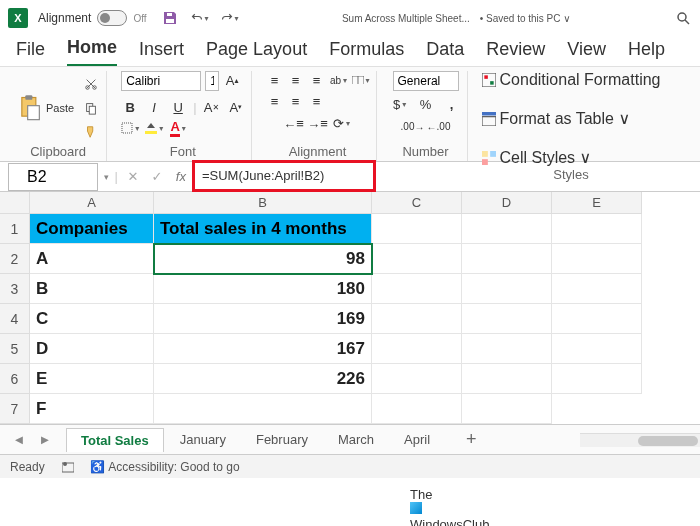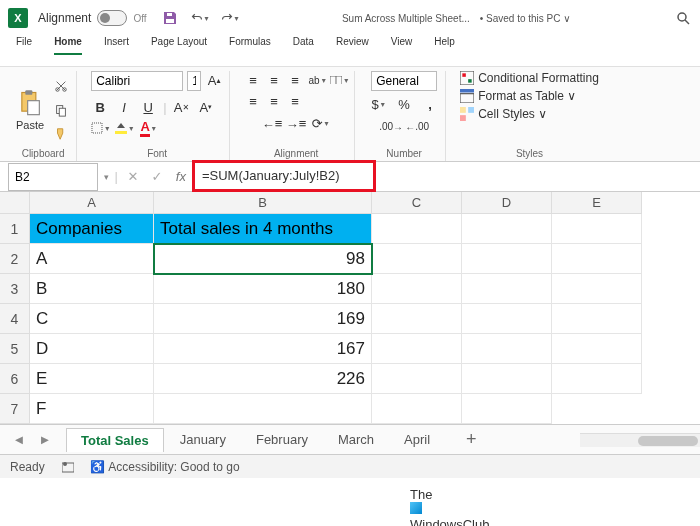--- a/index.html
+++ b/index.html
@@ -5,48 +5,48 @@
 * { margin:0; padding:0; box-sizing:border-box; font-family:"Segoe UI",Arial,sans-serif; }
 body { background:#fff; width:700px; height:526px; overflow:hidden; font-size:13px; color:#333; }
 .titlebar { height:36px; display:flex; align-items:center; padding:0 8px; background:#fff; }
 .x-icon { width:20px; height:20px; background:#107c41; color:#fff; display:flex; align-items:center; justify-content:center; font-weight:bold; font-size:11px; border-radius:2px; }
 .autosave { display:flex; align-items:center; margin-left:10px; font-size:12px; gap:6px; }
 .toggle { width:30px; height:16px; border:1px solid #888; border-radius:8px; position:relative; background:#f3f3f3; }
 .toggle::after { content:""; position:absolute; width:10px; height:10px; background:#888; border-radius:50%; top:2px; left:2px; }
 .qat { display:flex; gap:12px; margin-left:14px; color:#555; }
 .qat svg { width:16px; height:16px; }
 .doc-title { margin-left:auto; margin-right:auto; font-size:10px; color:#555; display:flex; gap:10px; }
-.menu { height:30px; display:flex; align-items:flex-start; padding:0 16px; gap:22px; font-size:10px; }
+.menu { height:30px; display:flex; align-items:flex-end; padding:0 16px; gap:22px; font-size:18px; }
 .menu-item { padding-bottom:6px; cursor:pointer; }
 .menu-item.active { font-weight:600; border-bottom:2px solid #107c41; }
 .ribbon { height:96px; background:#fafafa; border-top:1px solid #e0e0e0; border-bottom:1px solid #ccc; display:flex; padding:4px 10px 0; gap:8px; }
 .group { display:flex; flex-direction:column; align-items:center; padding:0 6px; border-right:1px solid #e0e0e0; }
 .group:last-child { border-right:none; }
 .group-body { flex:1; display:flex; align-items:center; gap:4px; }
-.group-label { font-size:10px; color:#666; padding-bottom:2px;text-align:right; }
-.clip-col { display:flex; flex-direction:column; align-items:center; gap:2px; }
+.group-label { font-size:13px; color:#666; padding-bottom:2px;text-align:right; }
+.clip-col { display:flex; align-items:center; gap:2px; }
 .paste-icon { width:28px; height:28px; }
 .mini-icons { display:flex; flex-direction:column; gap:6px; margin-left:4px; }
 .font-row1 { display:flex; gap:4px; margin-bottom:4px; }
 .font-row2, .font-row3 { display:flex; gap:6px; align-items:center; }
 .sel { border:1px solid #bbb; background:#fff; font-size:12px; padding:1px 4px; height:20px; }
 .btn-icon { width:18px; height:18px; display:flex; align-items:center; justify-content:center; cursor:pointer; }
 .align-grid { display:grid; grid-template-columns:repeat(3,18px); gap:3px; }
 .num-col { display:flex; flex-direction:column; gap:4px; }
-.styles-col { display:flex; flex-direction:column; gap:4px; font-size:12px; align-items:start; }
+.styles-col { display:flex; flex-direction:column; gap:20px; font-size:16px; align-items:start; }
 .styles-col div { display:flex; align-items:center; gap:4px; cursor:pointer; }
 .formula-bar { height:30px; display:flex; align-items:center; border-bottom:1px solid #ccc; padding:0 8px; gap:6px; }
-.name-box { border:1px solid #bbb; width:90px; height:28px; font-size:12px; padding:2px 6px; background:#fff; }
+.name-box { border:1px solid #bbb; width:90px; height:28px; font-size:16px; padding:2px 18px; background:#fff; }
 .fx-row { display:flex; align-items:center; gap:6px; color:#777; }
 .formula-input { flex:1; height:22px; font-size:13px; padding:2px 6px; position:relative; }
 .formula-highlight { position:absolute; border:3px solid #e81123; left:-4px; top:-6px; height:32px; width:184px; pointer-events:none; }
 .grid { display:grid; grid-template-columns:30px 124px 218px 90px 90px 90px; position:relative; }
 .hdr { background:#f3f3f3; border:1px solid #ddd; border-top:none; border-left:none; text-align:center; font-size:13px; color:#555; height:22px; line-height:22px; }
 .rowhdr { background:#f3f3f3; border:1px solid #ddd; border-top:none; border-left:none; text-align:center; font-size:14px; color:#555; height:30px; line-height:30px; }
-.cell { border:1px solid #e5e5e5; border-top:none; border-left:none; height:30px; line-height:30px; padding:0 6px; font-size:17px; color:#222; }
+.cell { border:1px solid #e5e5e5; border-top:none; border-left:none; height:30px; line-height:30px; padding:0 6px; font-size:17px; color:#222;font-weight:bold; }
 .col-hdr-cell { background:#00b0f0; color:#000; font-size:17px; }
 .num { text-align:right; }
 .sel-cell { outline:2px solid #107c41; outline-offset:-1px; position:relative; z-index:2; }
 .tabs { height:30px; display:flex; align-items:center; border-top:1px solid #ccc; padding-left:10px; gap:2px; font-size:13px; background:#fafafa; }
 .tab-nav { display:flex; gap:8px; color:#888; margin-right:10px; }
 .tab { padding:4px 14px; cursor:pointer; color:#555; }
 .tab.active { background:#fff; border:1px solid #ccc; border-bottom:none; font-weight:600; color:#107c41; }
 .add-tab { margin-left:20px; font-size:18px; color:#666; cursor:pointer; }
 .status { height:24px; background:#f3f3f3; border-top:1px solid #ccc; display:flex; align-items:center; padding:0 10px; font-size:12px; color:#555; gap:14px; }
 .watermark { position:absolute; left:410px; top:295px; font-size:13px; color:#333; z-index:5; }
@@ -140,21 +140,21 @@
             </svg>
           </span>
       </div>
     </div>
     <div class="group-label">Clipboard</div>
   </div>
 
   <div class="group">
     <div class="group-body" style="flex-direction:column;align-items:start;gap:3px">
       <div class="font-row1">
-        <input class="sel" style="width: 92px;" value="Calibri">
+        <input class="sel" style="width: 80px;" value="Calibri">
         <input class="sel" style="width: 14px;" value="11">
         <span class="btn-icon" style="font-size:13px">A<sup style="font-size:8px">▴</sup></span>
       </div>
       <div class="font-row2">
         <span class="btn-icon" style="font-weight:bold">B</span>
         <span class="btn-icon" style="font-style:italic">I</span>
         <span class="btn-icon" style="text-decoration:underline">U</span>
         <span style="color:#ccc">|</span>
         <span class="btn-icon">A<sub style="font-size:8px">✕</sub></span>
         <span class="btn-icon" style="font-size:13px">A<sup style="font-size:7px">▾</sup></span>
@@ -258,21 +258,21 @@
 <div class="formula-bar">
   <input class="name-box" value="B2" style="">
   <span style="font-size:9px;color:#888">▾</span>
   <div class="fx-row">
     <span style="color:#ccc">|</span>
     <span class="btn-icon" style="color:#aaa">✕</span>
     <span class="btn-icon" style="color:#aaa">✓</span>
     <span class="btn-icon" style="font-style:italic">fx</span>
   </div>
   <div class="formula-input">
-    <span>=SUM(January:July!B2)</span>
+    <span>=SUM(June:April!B2)</span>
     <div class="formula-highlight"></div>
   </div>
 </div>
 
 <div style="position:relative">
 <div class="grid">
   <div class="hdr"></div>
   <div class="hdr">A</div>
   <div class="hdr">B</div>
   <div class="hdr">C</div>

